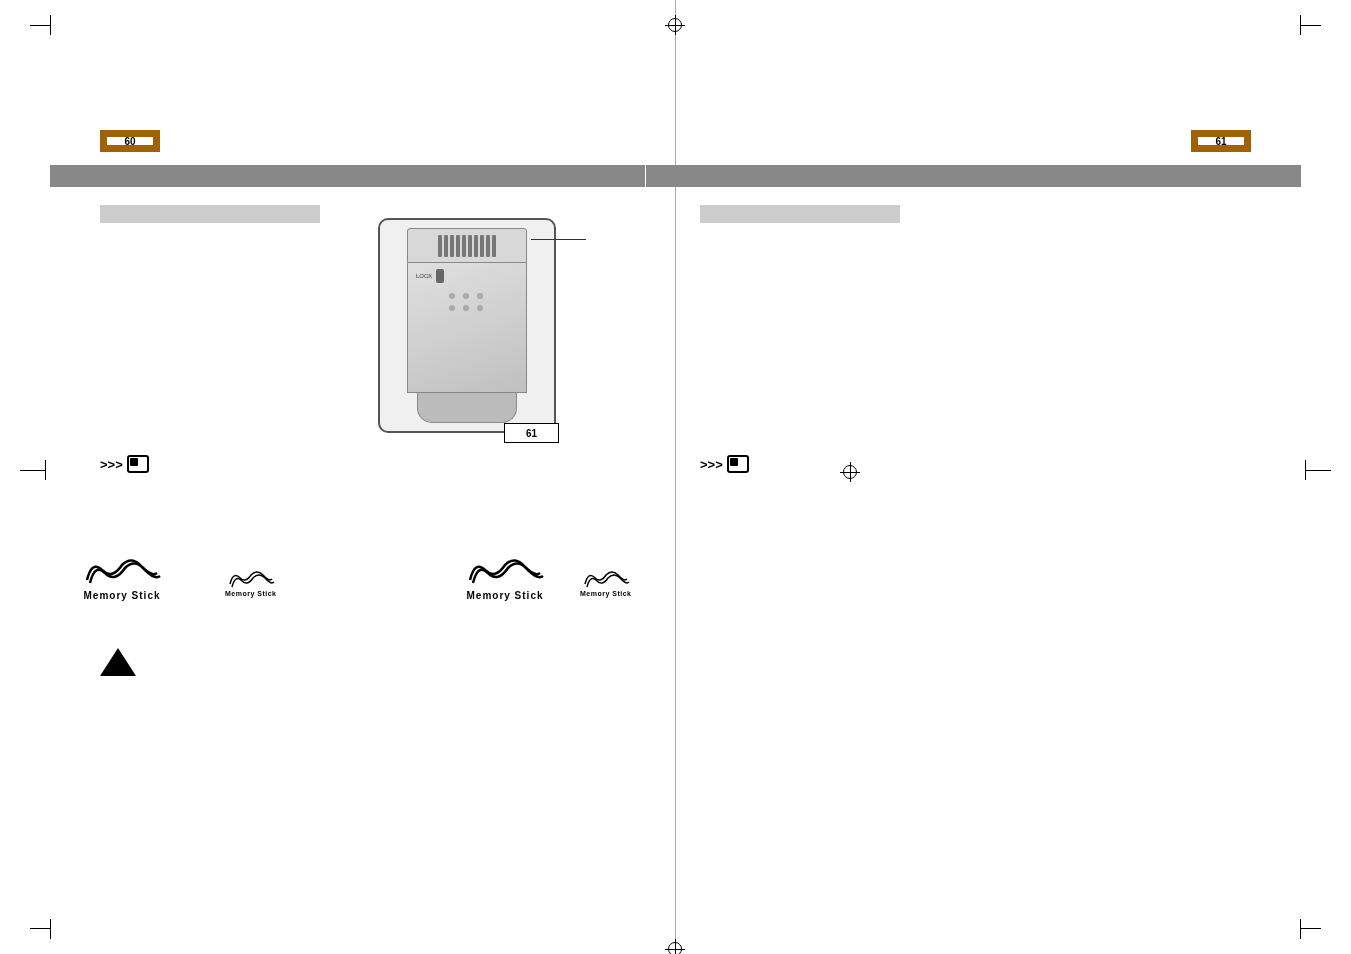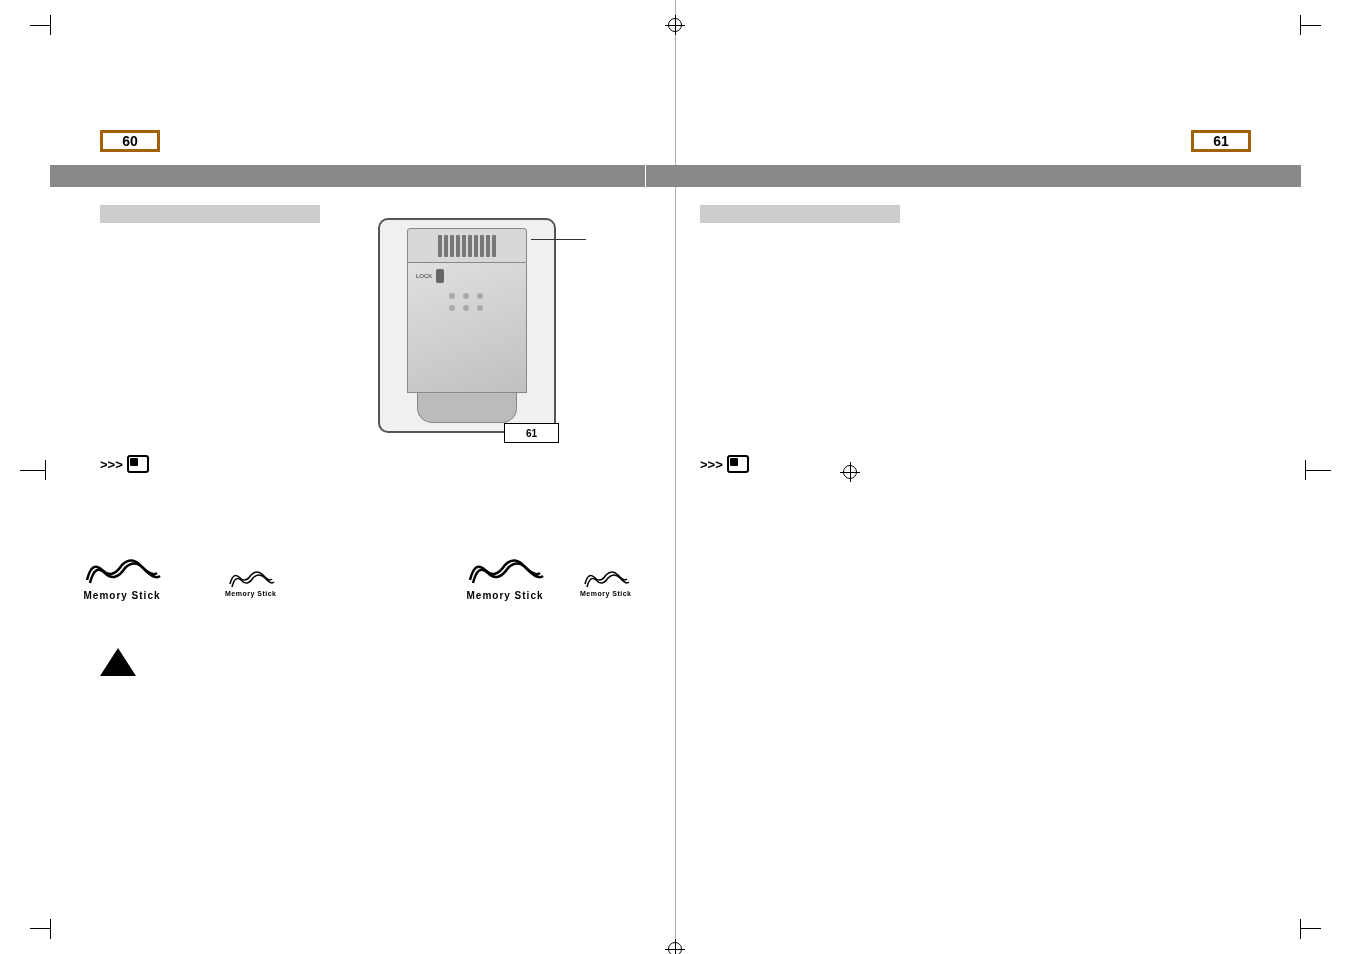--- a/index.html
+++ b/index.html
@@ -58,27 +58,27 @@
       display: flex;
       align-items: center;
       font-size: 10px;
       font-weight: bold;
       padding-left: 6px;
     }
 
     
     .page-box {
       position: absolute;
-      border: 3px solid #a16207;
+      border: 7px solid #a16207;
       width: 60px;
       height: 22px;
       display: flex;
       align-items: center;
       justify-content: center;
-      font-size: 14px;
+      font-size: 10px;
       font-weight: bold;
       background: #fff;
     }
 
     
     .crosshair {
       position: absolute;
       width: 20px;
       height: 20px;
     }

